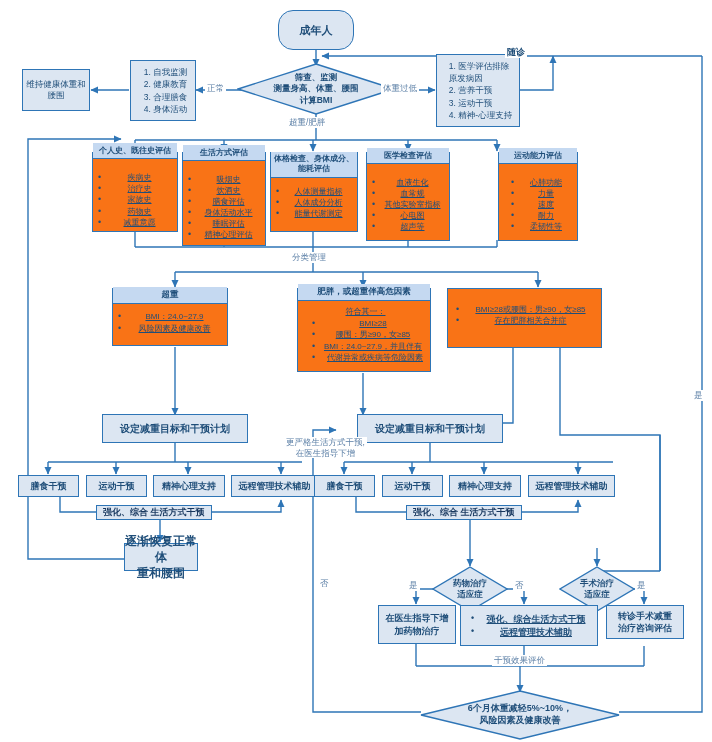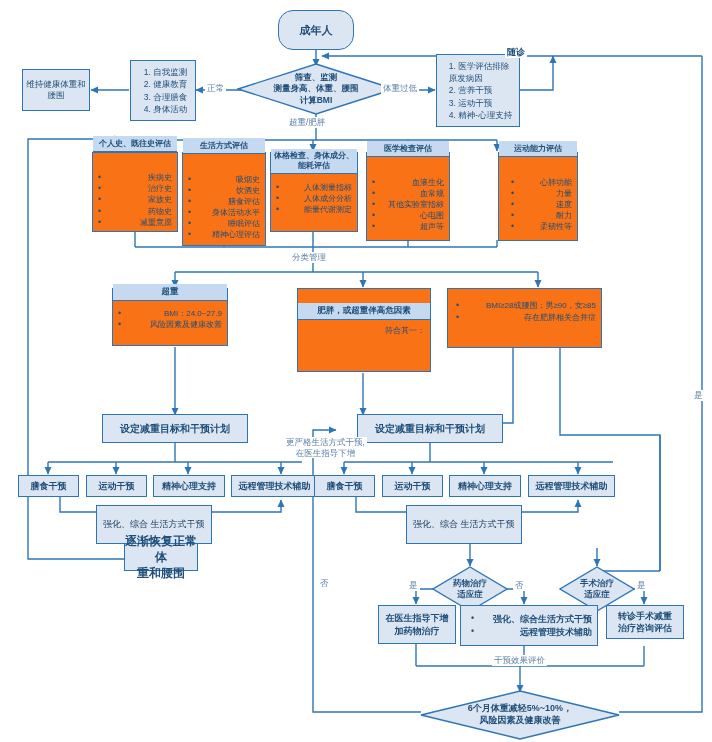--- a/index.html
+++ b/index.html
@@ -6,34 +6,34 @@
   body{font-family:"Liberation Sans","DejaVu Sans",sans-serif;}
   #stage{position:relative;width:712px;height:742px;background:#fff;overflow:hidden;}
   svg.edges{position:absolute;left:0;top:0;width:712px;height:742px;pointer-events:none;}
 
   .node{position:absolute;box-sizing:border-box;border:1.4px solid #2e75b6;
         background:#f97316;color:#1f4e79;text-align:center;
         display:flex;flex-direction:column;justify-content:center;align-items:center;}
   .fill{background:#dce6f2;}
   .hdr{background:#c5d9f1;border-bottom:1.2px solid #2e75b6;width:100%;
        box-sizing:border-box;padding:2px 0;font-weight:bold;color:#1f4e79;}
-  .body{padding:20px 5px;width:100%;box-sizing:border-box;text-align:right;}
+  .body{padding:13px 5px;width:100%;box-sizing:border-box;text-align:center;text-decoration:underline;}
   .body ul{margin:0;padding:0;list-style:none;}
   .body li{position:relative;padding-left:9px;line-height:1.38;white-space:nowrap;}
   .body li:before{content:"\2022";position:absolute;left:0;top:-1px;font-size:9px;}
   .ctr li{white-space:normal;}
 
   .pill{font-weight:bold;}
   .rounded{border-radius:15px;}
 
   .edgelabel{position:absolute;color:#5b7fa6;font-size:8.5px;white-space:nowrap;
              background:#fff;padding:0 2px;line-height:1.25;text-align:center;}
   .edgelabel.dark{color:#1f4e79;}
   .banner{position:absolute;background:#dce6f2;border:1.2px solid #2e75b6;
-          color:#17375e;font-weight:normal;font-size:9px;padding:12px 6px;white-space:nowrap;}
+          color:#17375e;font-weight:bold;font-size:9px;padding:0 6px;white-space:nowrap;}
 
   .diamond{position:absolute;display:flex;align-items:center;justify-content:center;}
   .diamond .dlabel{position:relative;z-index:2;color:#1f4e79;font-weight:bold;
                    text-align:center;line-height:1.3;}
   .diamond svg{position:absolute;left:0;top:0;}
 
   .nlist{font-size:8.5px;line-height:1.45;text-align:left;white-space:nowrap;}
 </style>
 </head>
 <body>
@@ -250,20 +250,26 @@
         <li>BMI：24.0~27.9</li>
         <li>风险因素及健康改善</li>
       </ul>
     </div>
   </div>
 
   <div class="node" style="left:297px;top:288px;width:134px;height:84px;">
     <div class="hdr" style="font-size:8.5px;">肥胖，或超重伴高危因素</div>
     <div class="body" style="font-size:8px;padding-top:5px;padding-left:8px;">
       <div style="margin-bottom:1px;">符合其一：</div>
+      <ul style="padding-left:6px;">
+        <li>BMI≥28</li>
+        <li>腰围：男≥90，女≥85</li>
+        <li>BMI：24.0~27.9，并且伴有</li>
+        <li style="padding-left:13px;">代谢异常或疾病等危险因素</li>
+      </ul>
     </div>
   </div>
 
   <div class="node" style="left:447px;top:288px;width:155px;height:60px;">
     <div class="body ctr" style="font-size:8px;padding-top:7px;padding-left:8px;">
       <ul>
         <li>BMI≥28或腰围：男≥90，女≥85</li>
         <li>存在肥胖相关合并症</li>
       </ul>
     </div>

